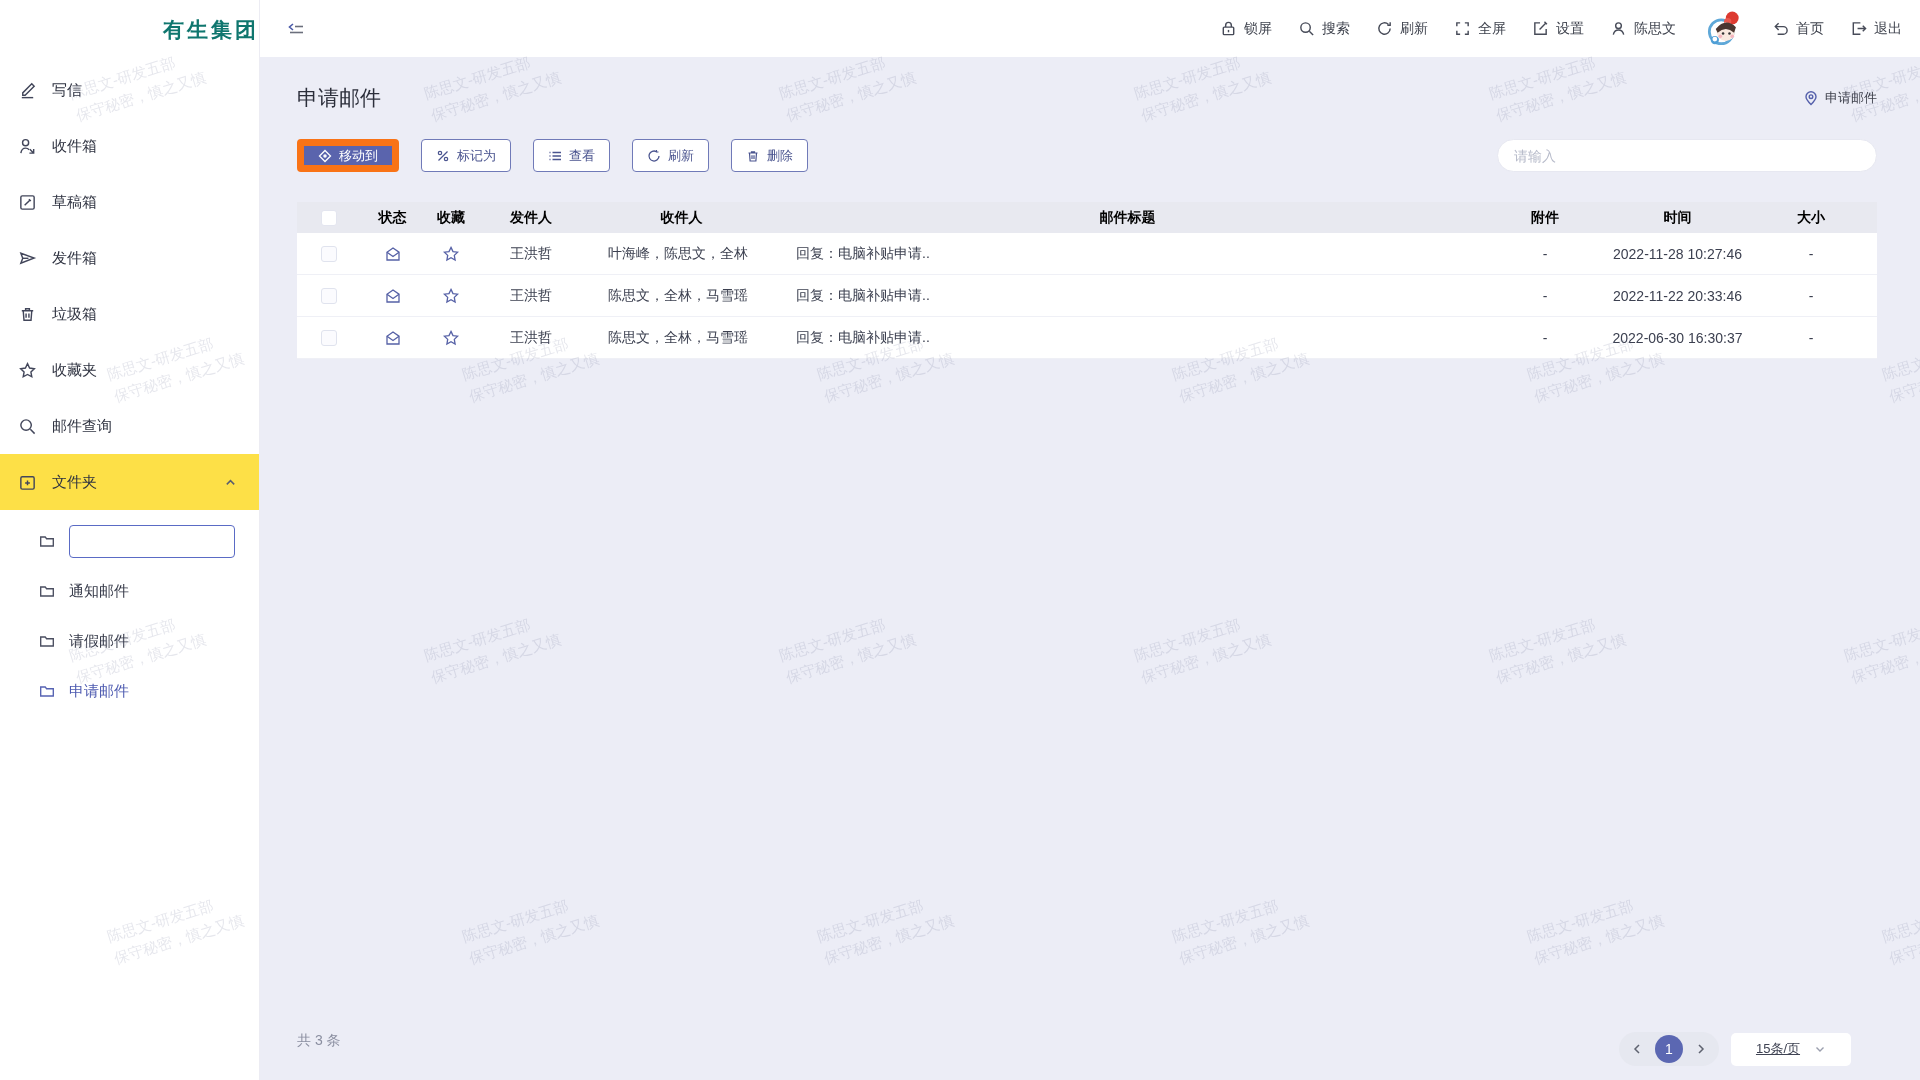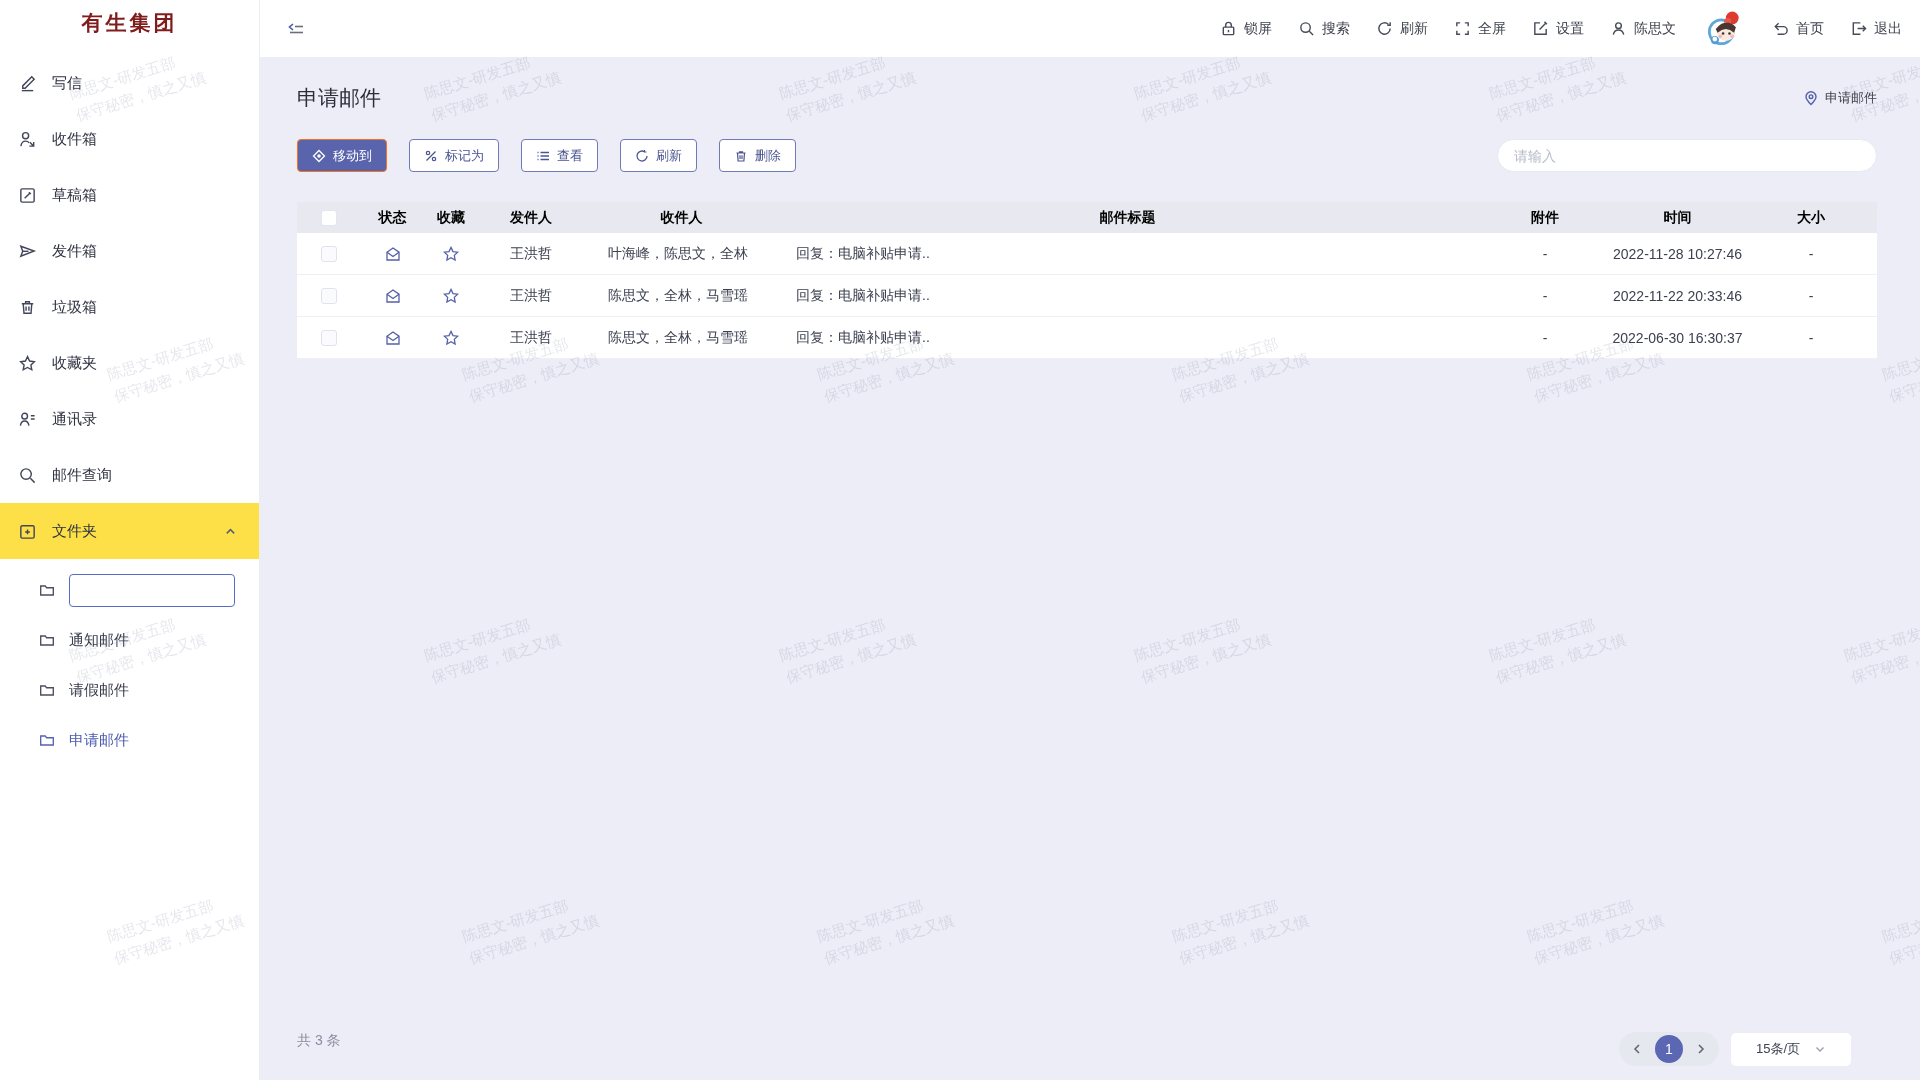--- a/index.html
+++ b/index.html
@@ -3,21 +3,21 @@
 <meta charset="utf-8">
 <style>
   * { margin:0; padding:0; box-sizing:border-box; }
   html,body { width:1920px; height:1080px; overflow:hidden; }
   body { font-family:"Liberation Sans","DejaVu Sans",sans-serif; background:#ecedf6; color:#3c4050; }
 
   .app { position:relative; width:1920px; height:1080px; }
 
   
   .sidebar { position:absolute; left:0; top:0; width:260px; height:1080px; background:#ffffff; border-right:1px solid #ececf3; z-index:2; }
-  .logo { margin-top:9px; text-align:center; font-size:21px; font-weight:700; letter-spacing:3px; color:#7f1d1d; }
+  .logo { margin-top:16px; text-align:right; font-size:21px; font-weight:700; letter-spacing:3px; color:#0f766e; }
   .side-nav { margin-top:18px; }
   .side-item { display:flex; align-items:center; height:56px; padding-left:18px; gap:15px; font-size:15px; color:#2e3240; cursor:pointer; }
   .side-item .sicon { width:19px; height:19px; color:#42465a; display:flex; align-items:center; }
   .side-item.folder-head { background:#fde047; padding-right:22px; }
   .side-item.folder-head .chev { margin-left:auto; color:#5a5e6e; }
   .folder-children { padding-top:6px; }
   .folder-row { display:flex; align-items:center; height:50px; padding-left:38px; gap:13px; font-size:15px; color:#363a49; cursor:pointer; }
   .folder-row .ficon { width:18px; height:18px; color:#4a4e60; display:flex; align-items:center; }
   .folder-row.active { color:#4d5ab0; }
   .folder-row.active .ficon { color:#5562b2; }
@@ -34,21 +34,21 @@
   
   .main { position:absolute; left:260px; top:57px; width:1660px; height:1023px; background:#ecedf6; padding:0 43px 0 37px; }
   .page-head { margin-top:27px; display:flex; align-items:center; justify-content:space-between; }
   .page-title { font-size:21px; font-weight:500; color:#2b2e3a; }
   .crumb { display:flex; align-items:center; gap:6px; font-size:13px; color:#3c3f4a; }
   .crumb .picon { width:16px; height:16px; color:#5560ab; display:flex; }
 
   .toolbar { margin-top:27px; display:flex; align-items:center; }
   .btn { height:33px; display:flex; align-items:center; gap:7px; border-radius:4px; font-size:13px; padding:0 14px; cursor:pointer; white-space:nowrap; }
   .btn + .btn { margin-left:22px; }
-  .btn-primary { background:#5a64ad; color:#ffffff; border:1px solid #f97316; }
+  .btn-primary { background:#5a64ad; color:#ffffff; border:7px solid #f97316; }
   .btn-ghost { background:#ffffff; color:#4a548f; border:1px solid #707ab8; }
   .btn .bicon { width:14px; height:14px; display:flex; }
   .search-box { margin-left:auto; width:380px; height:33px; background:#ffffff; border:1px solid #e7e8f1; border-radius:17px; display:flex; align-items:center; padding:0 16px; }
   .search-box input { border:none; outline:none; width:100%; font-size:14px; background:transparent; font-family:inherit; color:#3c4050; }
   .search-box input::placeholder { color:#b7bbca; }
 
   
   .mail-table { margin-top:30px; }
   .trow { display:grid; grid-template-columns:64px 63px 54px 110px 187px 1fr 130px 135px 132px; align-items:center; }
   .thead { height:31px; background:#e8e9f0; font-size:14px; font-weight:700; color:#000000; }
@@ -62,21 +62,21 @@
   .thead .checkbox { background:#ffffff; border-color:#e3e5ef; }
   .micon { width:18px; height:18px; color:#5661a6; display:inline-flex; vertical-align:middle; cursor:pointer; }
 
   
   .footerbar { position:absolute; left:37px; right:43px; bottom:14px; display:flex; align-items:flex-start; }
   .total { font-size:14px; color:#8a8ea0; }
   .pager-zone { margin-left:auto; display:flex; align-items:center; padding-right:26px; }
   .pager-pill { display:flex; align-items:center; gap:12px; background:#e6e8f0; border-radius:17px; height:34px; padding:0 12px; }
   .pg-chev { color:#5f6370; display:flex; cursor:pointer; }
   .pg-num { width:28px; height:28px; border-radius:50%; background:#5b67b2; color:#fff; font-size:14px; display:flex; align-items:center; justify-content:center; cursor:pointer; }
-  .page-size { margin-left:12px; width:120px; height:33px; background:#ffffff; border-radius:5px; display:flex; align-items:center; justify-content:center; gap:14px; font-size:13px; color:#3f4353; cursor:pointer; }
+  .page-size { margin-left:12px; width:120px; height:33px; background:#ffffff; border-radius:5px; display:flex; align-items:center; justify-content:center; gap:14px; font-size:13px; color:#3f4353; cursor:pointer;text-decoration:underline; }
   .page-size .dchev { color:#9b9fae; display:flex; }
 
   
   .wm-layer { position:absolute; inset:0; z-index:30; pointer-events:none; overflow:hidden; }
   .wm { position:absolute; transform:rotate(-17deg); color:rgba(98,104,140,0.16); font-size:15px; line-height:23px; white-space:nowrap; }
 
   svg { display:block; }
 </style>
 </head>
 <body>
@@ -140,30 +140,20 @@
 
       <div class="side-item">
         <span class="sicon">
           <svg viewBox="0 0 20 20" width="19" height="19" fill="none" stroke="currentColor" stroke-width="1.5">
               <path d="m10 2.8 2.2 4.6 5 .7-3.6 3.5.9 5-4.5-2.4-4.5 2.4.9-5L2.8 8.1l5-.7z"></path>
             </svg>
         </span>
         <span>收藏夹</span>
       </div>
 
-      <div class="side-item">
-        <span class="sicon">
-          <svg viewBox="0 0 20 20" width="19" height="19" fill="none" stroke="currentColor" stroke-width="1.5">
-              <circle cx="7" cy="6.5" r="3"></circle>
-              <path d="M2.5 16.5c.5-3.2 2.4-5 4.5-5s4 1.8 4.5 5"></path>
-              <path d="M13.5 6h4M13.5 9.5h4"></path>
-            </svg>
-        </span>
-        <span>通讯录</span>
-      </div>
 
       <div class="side-item">
         <span class="sicon">
           <svg viewBox="0 0 20 20" width="19" height="19" fill="none" stroke="currentColor" stroke-width="1.5">
               <circle cx="8.5" cy="8.5" r="5.5"></circle>
               <path d="m13 13 4.5 4.5"></path>
             </svg>
         </span>
         <span>邮件查询</span>
       </div>

